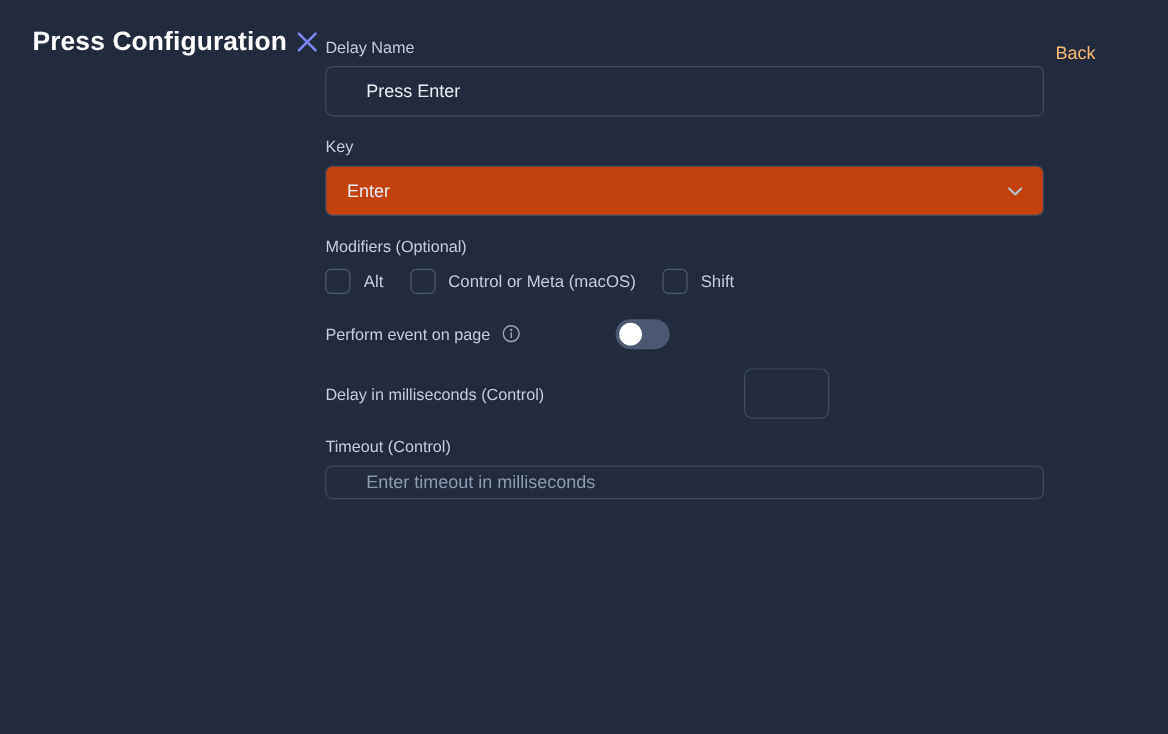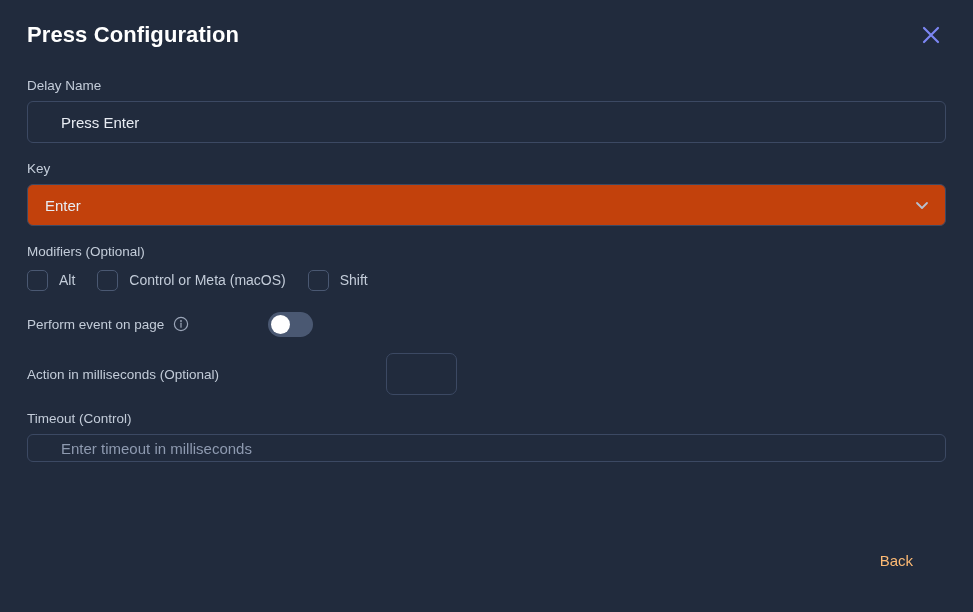--- a/index.html
+++ b/index.html
@@ -16,21 +16,20 @@
     color: #d7dde7;
     -webkit-font-smoothing: antialiased;
   }
 
   .dialog {
     width: 973px;
     height: 612px;
     padding: 18px 27px 0 27px;
     position: relative;
     display: flex;
-    flex-direction: column;
   }
 
   
   .dialog-header {
     display: flex;
     align-items: flex-start;
     justify-content: space-between;
     height: 46px;
     flex: 0 0 auto;
   }
@@ -311,21 +310,21 @@
             <path d="M8 7.2 V11.2" stroke="#9aa5b8" stroke-width="1.2" stroke-linecap="round"></path>
           </svg>
         </span>
       </span>
       <div class="toggle">
         <span class="toggle-knob"></span>
       </div>
     </div>
 
     <div class="delay-row">
-      <span class="delay-label">Action in milliseconds (Optional)</span>
+      <span class="delay-label">Delay in milliseconds (Control)</span>
       <input class="delay-input" type="text" value="" style="">
     </div>
 
     <div class="field-group timeout-group">
       <label class="field-label">Timeout (Control)</label>
       <input class="text-input timeout-input" type="text" placeholder="Enter timeout in milliseconds" style="">
     </div>
 
   </div>
 

